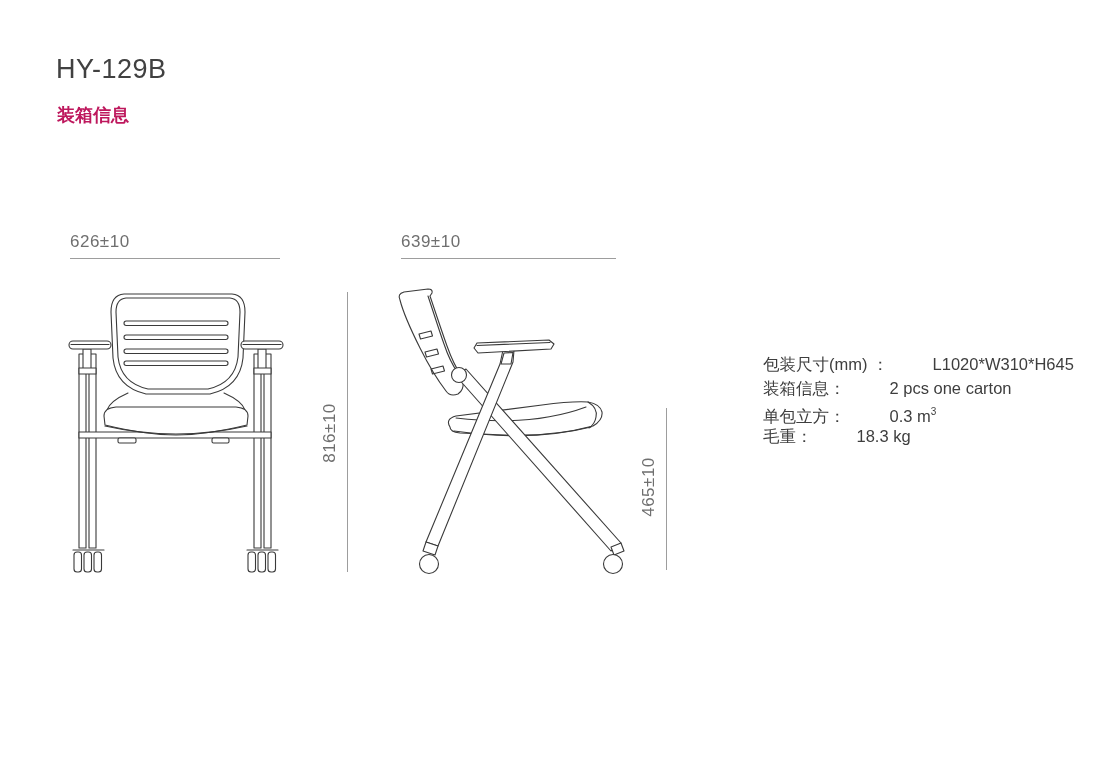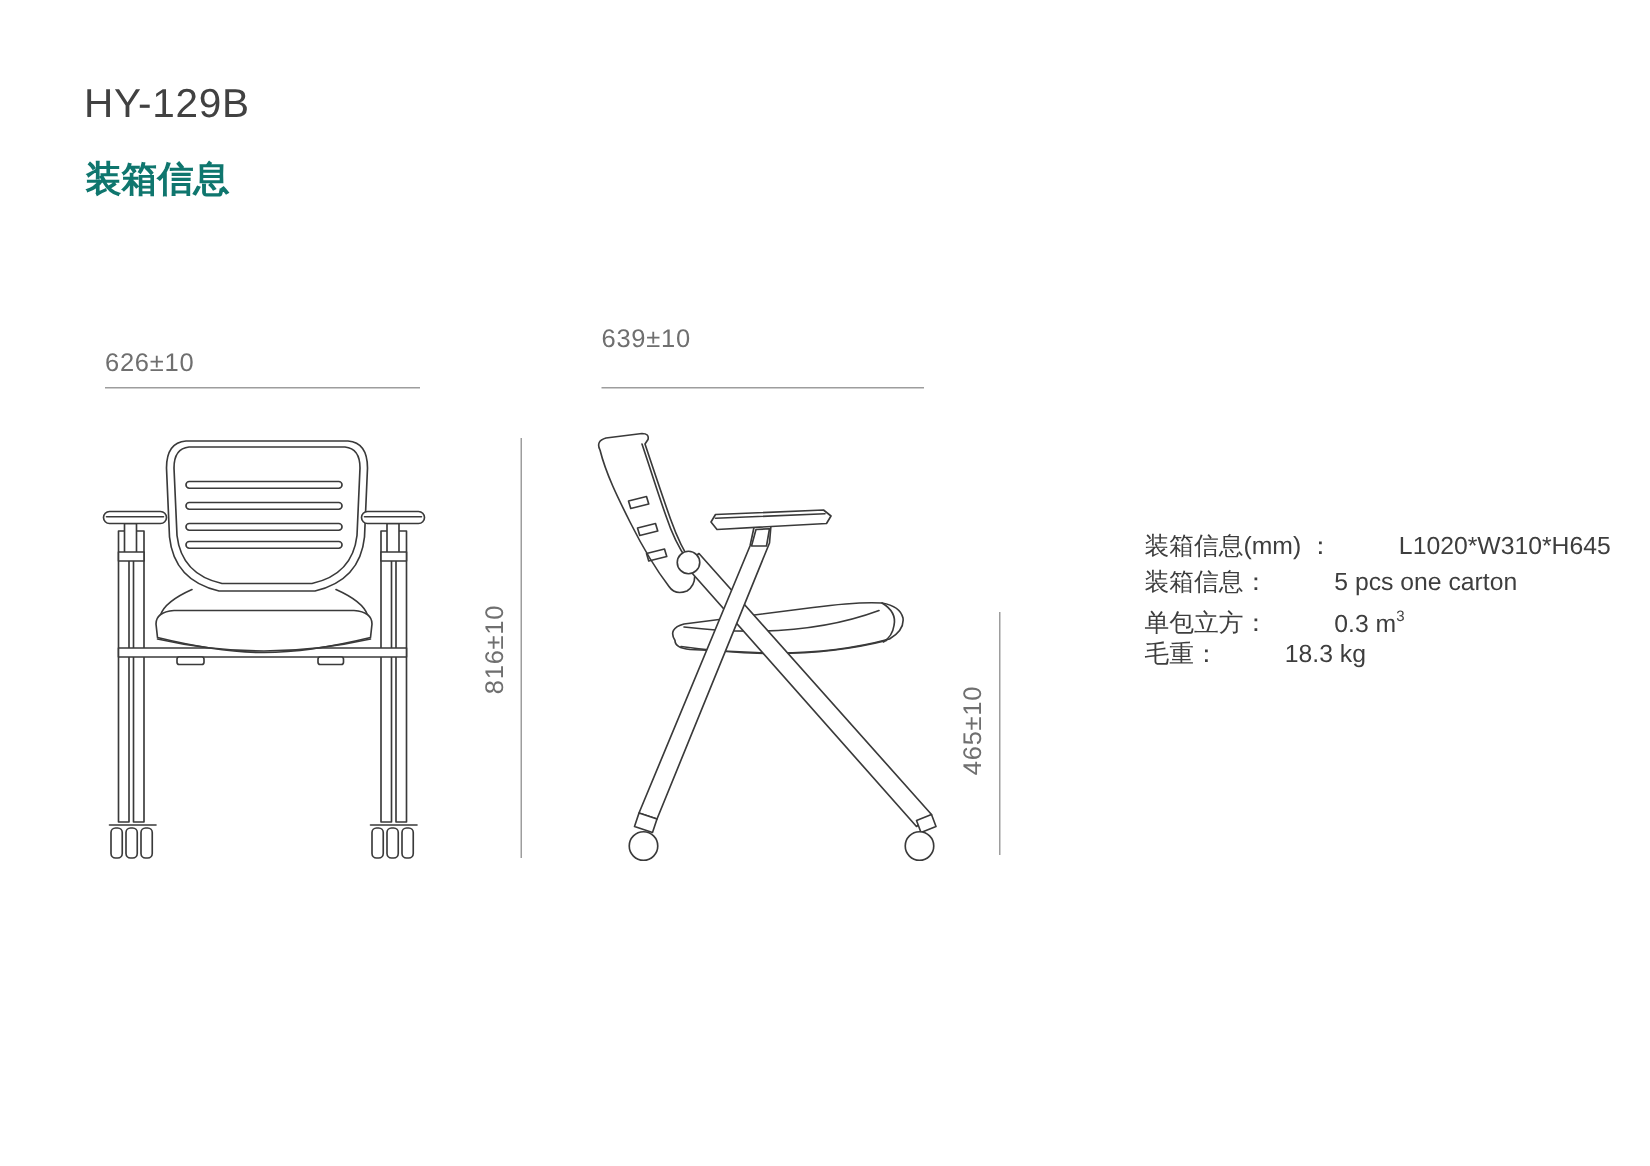--- a/index.html
+++ b/index.html
@@ -1,20 +1,20 @@
 <!DOCTYPE html>
 <html><head>
 <meta charset="utf-8">
 <style>
   html,body{margin:0;padding:0;background:#fff;}
   #canvas{position:relative;width:1100px;height:777px;background:#ffffff;overflow:hidden;
           font-family:"Liberation Sans",sans-serif;}
   .abs{position:absolute;}
   .title{left:56px;top:54px;font-size:27px;font-weight:400;color:#414141;letter-spacing:0.5px;}
-  .subtitle{left:57px;top:103px;font-size:24px;font-weight:bold;color:#0f766e;}
+  .subtitle{left:57px;top:103px;font-size:18px;font-weight:bold;color:#be185d;}
   .dim-label-h{font-size:17px;color:#6f6f6f;text-align:left;letter-spacing:0.5px;}
   .dim-line-h{height:1px;background:#9d9d9d;}
   .dim-line-v{width:1px;background:#9d9d9d;}
   .dim-label-v{font-size:17px;color:#6f6f6f;white-space:nowrap;letter-spacing:0.5px;
                transform:translate(-50%,-50%) rotate(-90deg);}
   .specs{left:763px;top:352px;}
   .spec-row{height:24px;line-height:24px;font-size:16.5px;color:#3e3e3e;white-space:nowrap;}
   .spec-value{margin-left:8px;padding-left:36px;}
   .spec-row sup{font-size:10px;}
   svg{display:block;}
@@ -24,21 +24,21 @@
 <body>
 
 <div id="canvas">
 
   <div class="abs title">HY-129B</div>
   <div class="abs subtitle">装箱信息</div>
 
   <div class="abs dim-label-h" style="left:70px;top:232px;width:210px;">626±10</div>
   <div class="abs dim-line-h" style="left:70px;top:258px;width:210px;"></div>
 
-  <div class="abs dim-label-h" style="left:401px;top:216px;width:215px;">639±10</div>
+  <div class="abs dim-label-h" style="left:401px;top:232px;width:215px;">639±10</div>
   <div class="abs dim-line-h" style="left:401px;top:258px;width:215px;"></div>
 
   <div class="abs dim-line-v" style="left:347px;top:292px;height:280px;"></div>
   <div class="abs dim-label-v" style="left:330px;top:433px;">816±10</div>
 
   <div class="abs dim-line-v" style="left:666px;top:408px;height:162px;"></div>
   <div class="abs dim-label-v" style="left:649px;top:487px;">465±10</div>
 
   <svg class="abs" style="left:58px;top:284px;" width="240" height="300" viewBox="0 0 240 300" fill="none" stroke="#3a3a3a" stroke-width="1.1" stroke-linejoin="round" stroke-linecap="round">
     <g>
@@ -117,24 +117,24 @@
       <path d="M 112,69 L 121,68.5 L 119,80 L 109,80 Z" fill="#fff"></path>
     </g>
     <g>
       <circle cx="37" cy="280" r="9.5" fill="#fff"></circle>
       <circle cx="221" cy="280" r="9.5" fill="#fff"></circle>
     </g>
   </svg>
 
   <div class="abs specs">
     <div class="spec-row">
-      <span class="spec-label">装箱信息(mm) ：</span><span class="spec-value">L1020*W310*H645</span>
+      <span class="spec-label">包装尺寸(mm) ：</span><span class="spec-value">L1020*W310*H645</span>
     </div>
     <div class="spec-row">
-      <span class="spec-label">装箱信息：</span><span class="spec-value">5 pcs one carton</span>
+      <span class="spec-label">装箱信息：</span><span class="spec-value">2 pcs one carton</span>
     </div>
     <div class="spec-row">
       <span class="spec-label">单包立方：</span><span class="spec-value">0.3 m</span><sup>3</sup>
     </div>
     <div class="spec-row">
       <span class="spec-label">毛重：</span><span class="spec-value">18.3 kg</span>
     </div>
   </div>
 
 </div>

